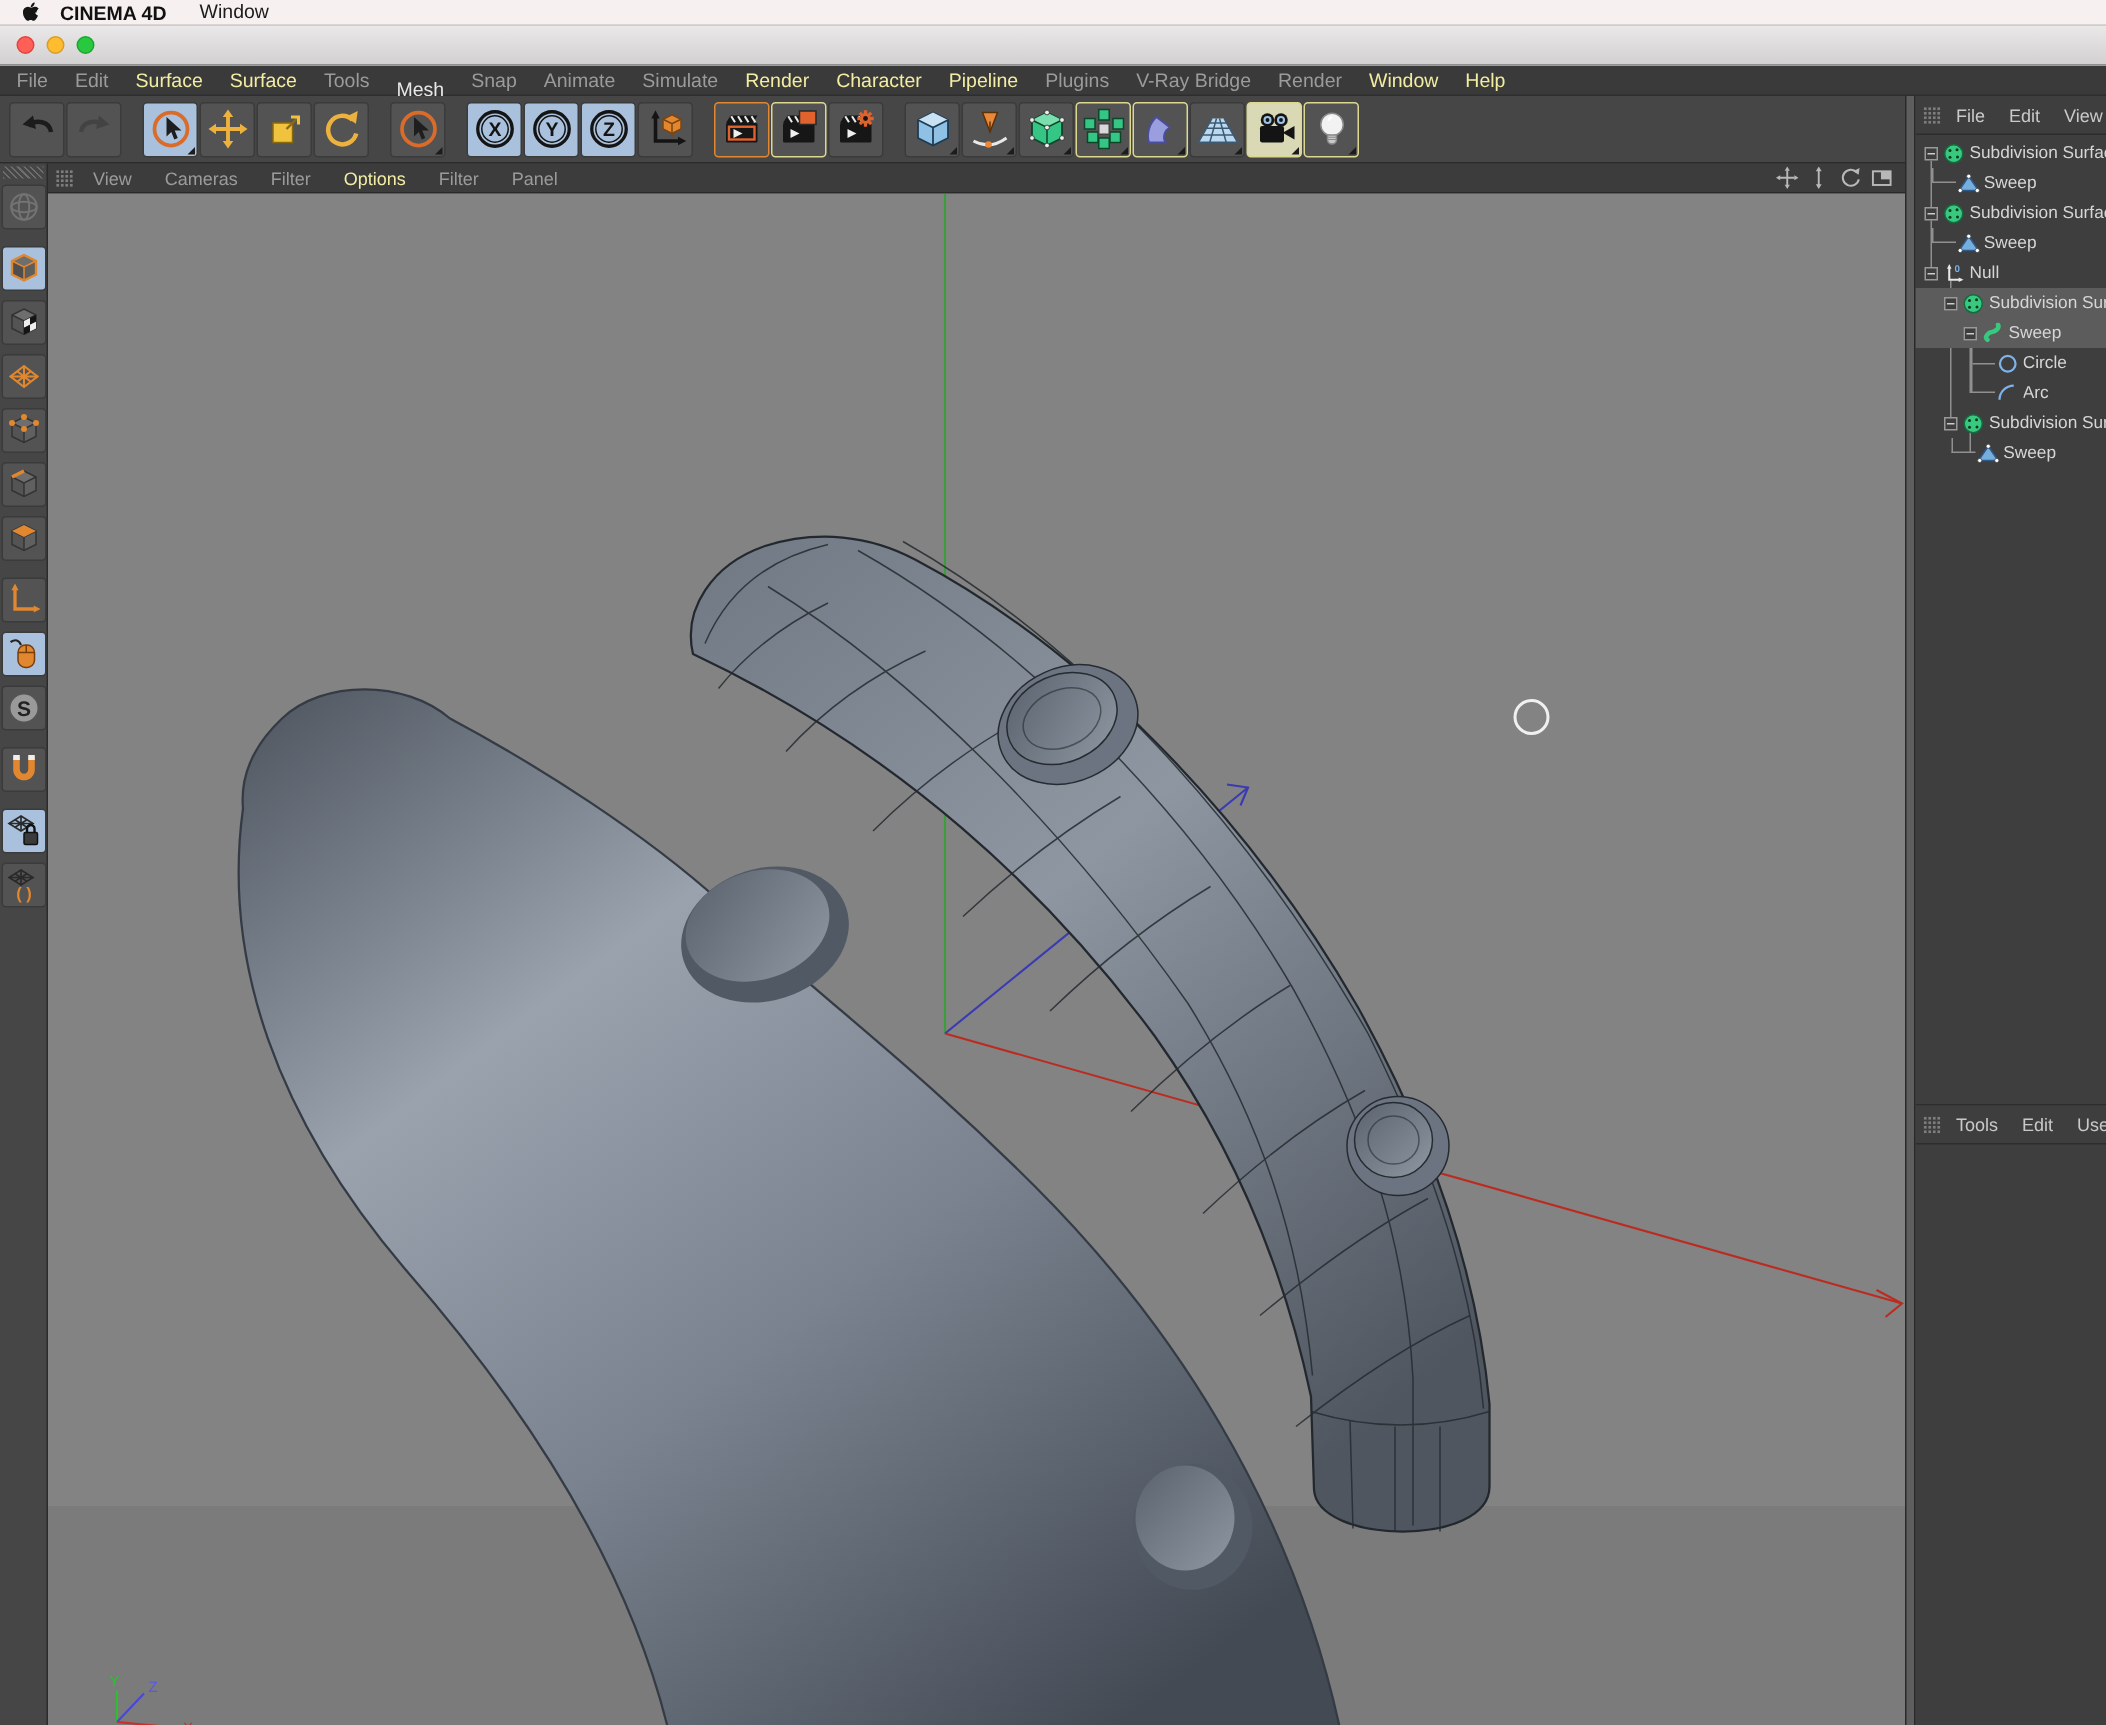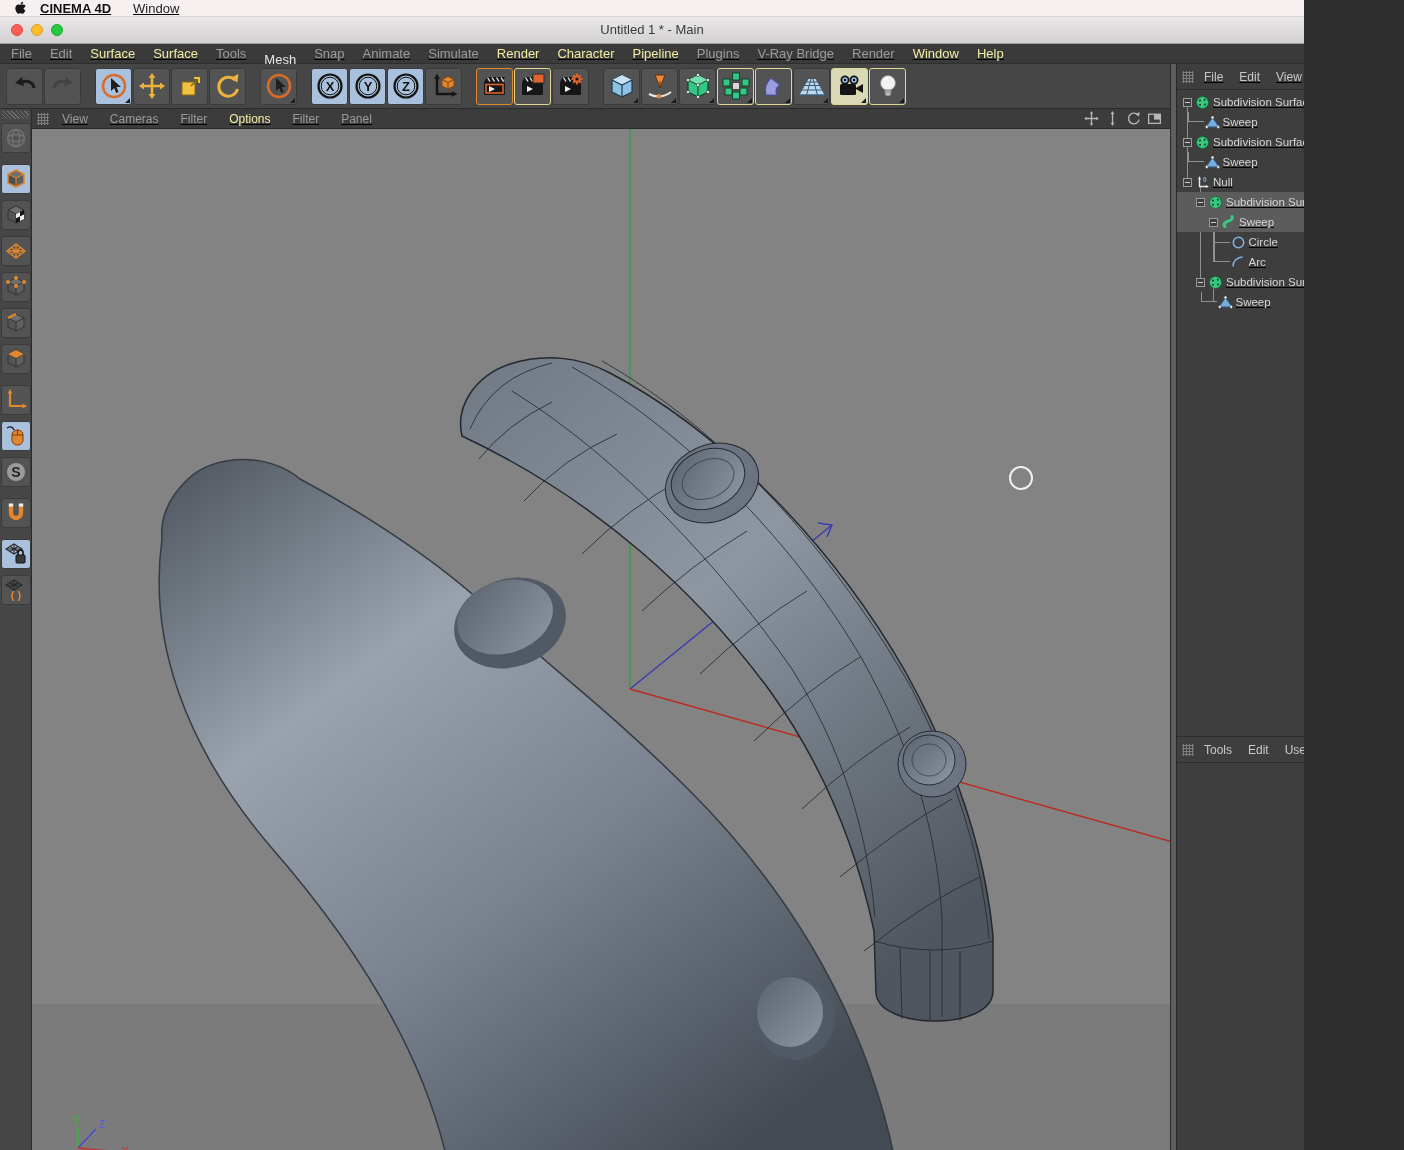--- a/index.html
+++ b/index.html
@@ -1,17 +1,17 @@
 <!DOCTYPE html>
 <html><head>
 <meta charset="utf-8">
 <style>
   html,body{margin:0;padding:0;background:#2d2d2d;}
   body{width:1404px;height:1150px;overflow:hidden;font-family:"Liberation Sans",sans-serif;-webkit-font-smoothing:antialiased;}
-  #screen{width:1304px;height:1150px;display:flex;flex-direction:column;position:relative;text-decoration:underline;}
+  #screen{width:1404px;height:1150px;display:flex;flex-direction:column;position:relative;}
 
   
   .macbar{height:17px;background:#f6f1f0;display:flex;align-items:center;padding:0 10px;border-bottom:1px solid #d9d3d2;box-sizing:border-box;flex:none;}
   .macbar .apple{width:14px;height:15px;margin:0 12px 0 4px;display:flex;align-items:center;}
   .macbar .appname{font-weight:bold;font-size:13px;color:#111;margin-right:22px;}
   .macbar .mitem{font-size:13px;color:#1b1b1b;margin-right:22px;}
 
   
   .titlebar{height:26px;background:linear-gradient(#eae8e8,#d2d0d0);border-bottom:1px solid #9e9e9e;position:relative;flex:none;}
   .tl{position:absolute;top:7px;width:12px;height:12px;border-radius:50%;}
@@ -92,21 +92,20 @@
         </svg>
     </span>
     <span class="appname">CINEMA 4D</span>
     <span id="mac-menu-items"><span class="mitem">Window</span></span>
   </div>
 
   <div class="titlebar">
     <span class="tl red"></span>
     <span class="tl yel"></span>
     <span class="tl grn"></span>
-    <div class="wtitle">Untitled 1 * - Main</div>
   </div>
 
   <div class="appmenu" id="app-menu">
       <span class="ami tone-dim">File</span>
       <span class="ami tone-dim">Edit</span>
       <span class="ami tone-hl">Surface</span>
       <span class="ami tone-hl">Surface</span>
       <span class="ami tone-dim">Tools</span>
       <span class="ami tone-white">Mesh</span>
       <span class="ami tone-dim">Snap</span>

